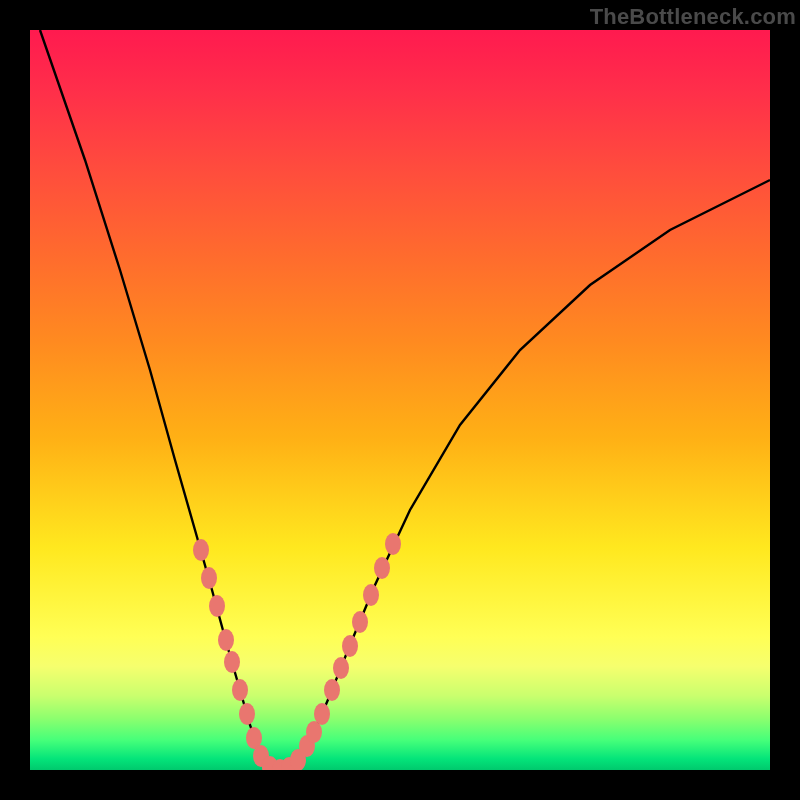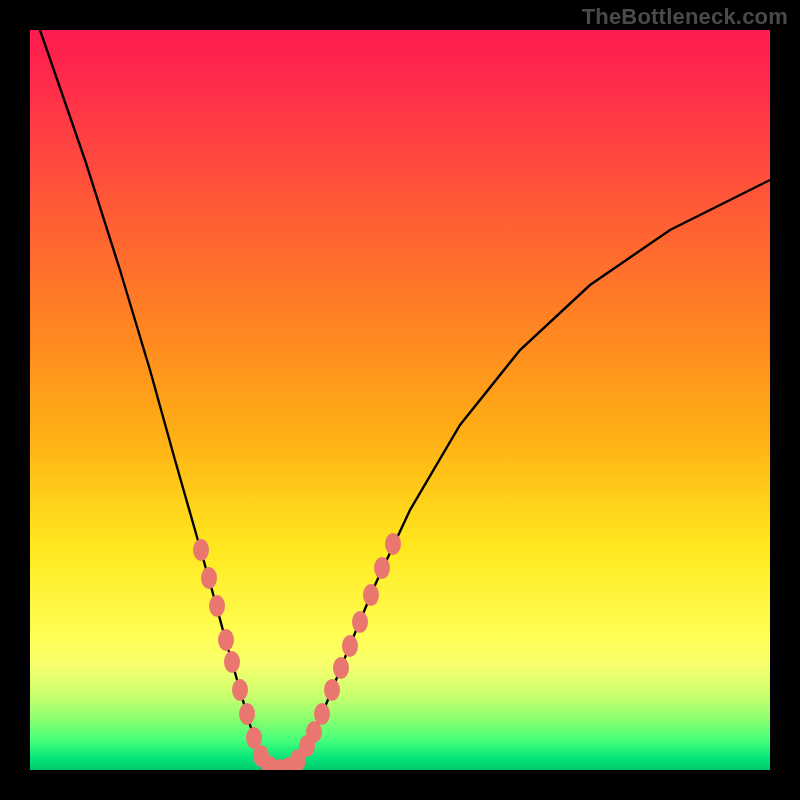--- a/index.html
+++ b/index.html
@@ -43,21 +43,21 @@
       #c9ff6e 90%,
       #8dff6e 93%,
       #45ff7a 96%,
       #04e47a 98.5%,
       #00c96d 100%
     );
   }
   .attribution {
     position: absolute;
     top: 4px;
-    right: 12px;
+    right: 4px;
     color: #4a4a4a;
     font-size: 22px;
     font-weight: 600;
     letter-spacing: 0.2px;
     user-select: none;
   }
   svg.curve {
     position: absolute;
     inset: 0;
     width: 740px;

